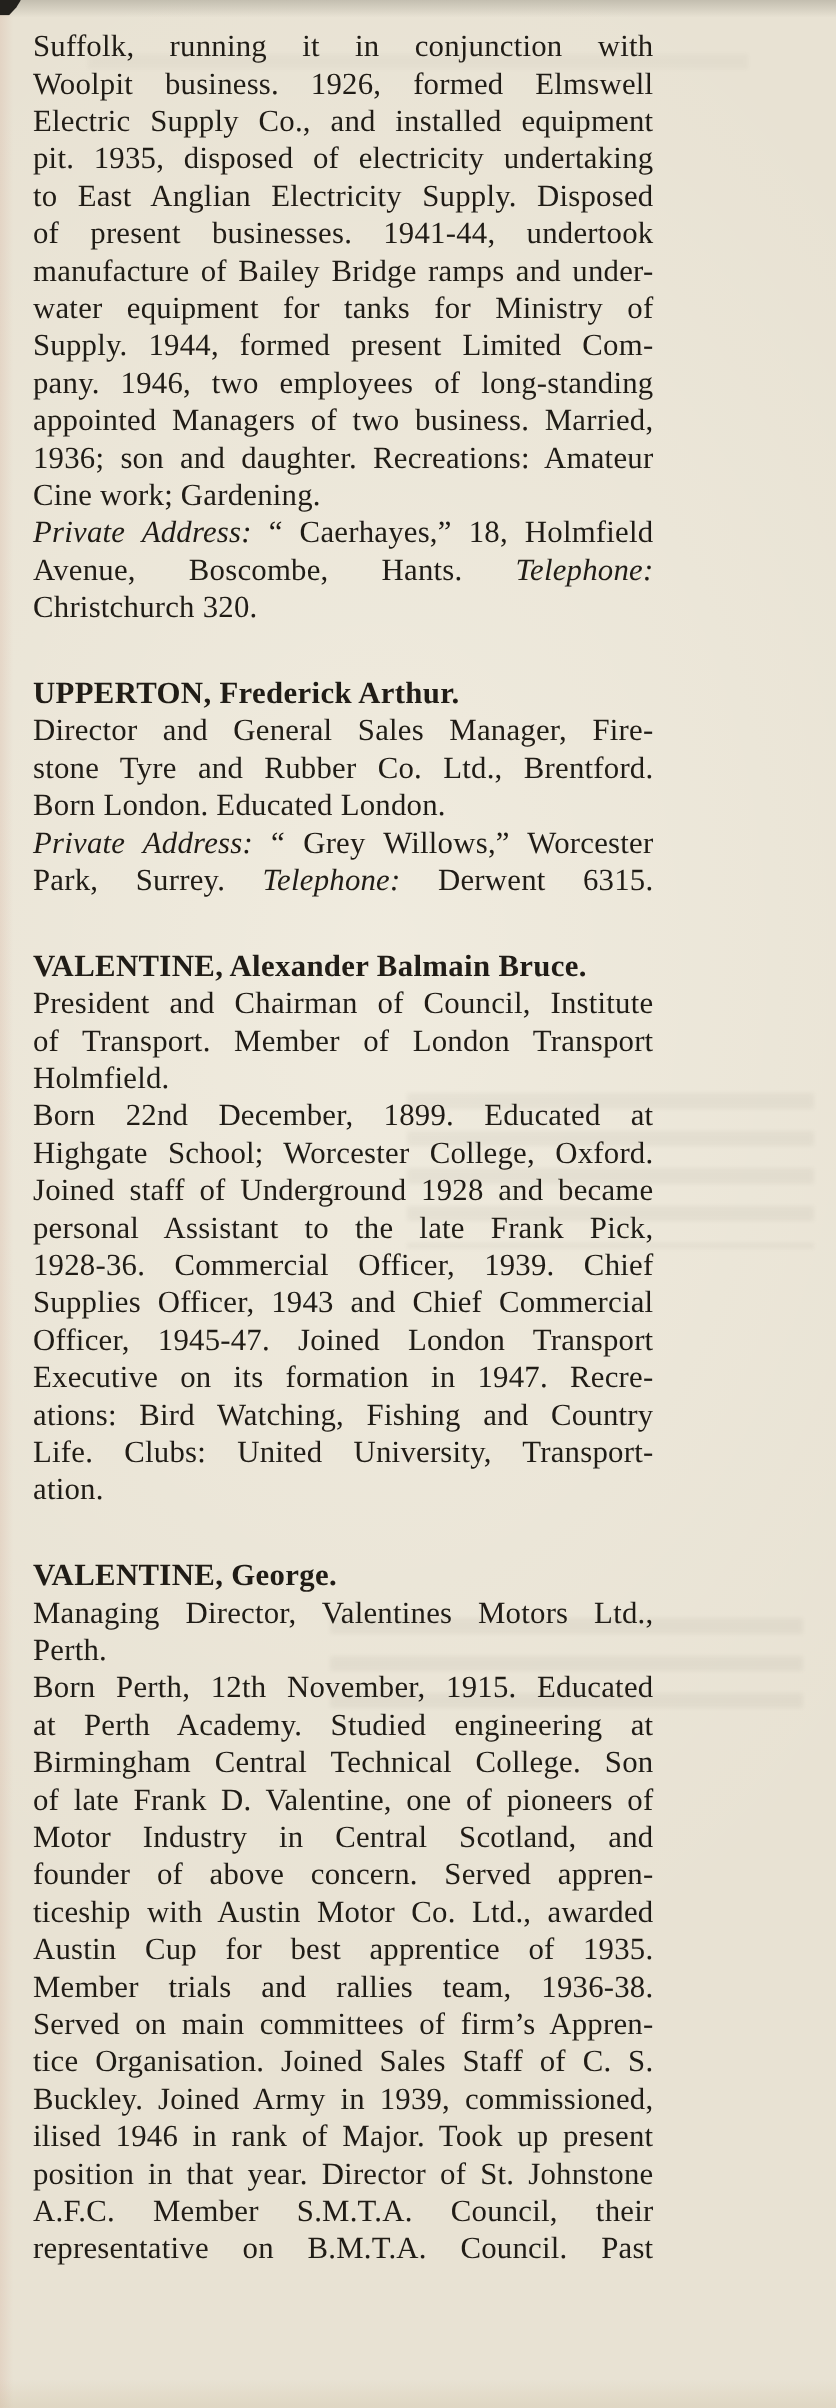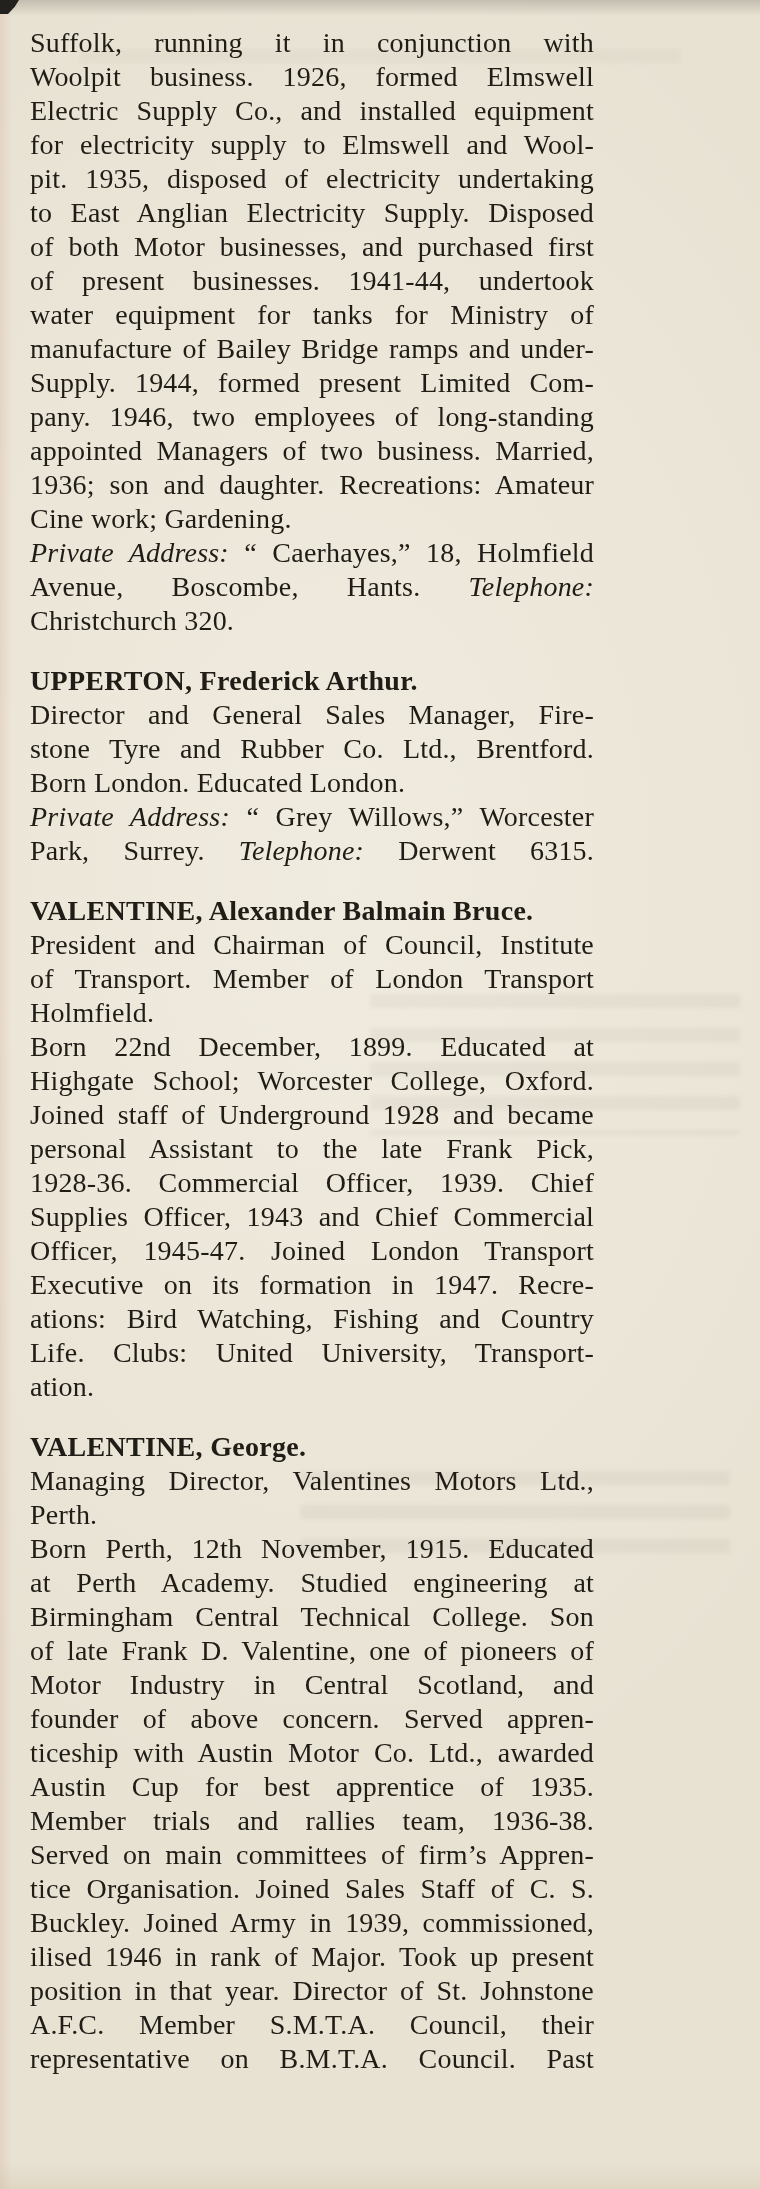--- a/index.html
+++ b/index.html
@@ -19,21 +19,21 @@
   }
   .page {
     position: relative;
     box-sizing: border-box;
     width: 608px;
     height: 2189px;
     padding: 26px 14px 0 30px;
     z-index: 2;
   }
   .entry { display: block; }
-  .entry + .entry { margin-top: 26px; }
+  .entry + .entry { margin-top: 44px; }
   .entry-heading {
     margin: 0;
     font-size: 28px;
     line-height: 34px;
     font-weight: bold;
     letter-spacing: 0.3px;
     text-align: left;
   }
   .para { margin: 0; }
   .line {
@@ -92,27 +92,25 @@
 <div class="ghost ghost-b"></div>
 <div class="ghost ghost-c"></div>
 
 <div class="page">
   <div>
       <section class="entry">
         <div class="para">
           <div class="line"><span>Suffolk, running it in conjunction with</span></div>
           <div class="line"><span>Woolpit business. 1926, formed Elmswell</span></div>
           <div class="line"><span>Electric Supply Co., and installed equipment</span></div>
-          <div class="line"><span>for electricity supply to Elmswell and Wool-</span></div>
           <div class="line"><span>pit. 1935, disposed of electricity undertaking</span></div>
           <div class="line"><span>to East Anglian Electricity Supply. Disposed</span></div>
-          <div class="line"><span>of both Motor businesses, and purchased first</span></div>
           <div class="line"><span>of present businesses. 1941-44, undertook</span></div>
+          <div class="line"><span>manufacture of Bailey Bridge ramps and under-</span></div>
           <div class="line"><span>water equipment for tanks for Ministry of</span></div>
-          <div class="line"><span>manufacture of Bailey Bridge ramps and under-</span></div>
           <div class="line"><span>Supply. 1944, formed present Limited Com-</span></div>
           <div class="line"><span>pany. 1946, two employees of long-standing</span></div>
           <div class="line"><span>appointed Managers of two business. Married,</span></div>
           <div class="line"><span>1936; son and daughter. Recreations: Amateur</span></div>
           <div class="line end"><span>Cine work; Gardening.</span></div>
         </div>
         <div class="para">
           <div class="line"><span class="it">Private Address:</span><span> “ Caerhayes,” 18, Holmfield</span></div>
           <div class="line"><span>Avenue, Boscombe, Hants. </span><span class="it">Telephone:</span></div>
           <div class="line end"><span>Christchurch 320.</span></div>

